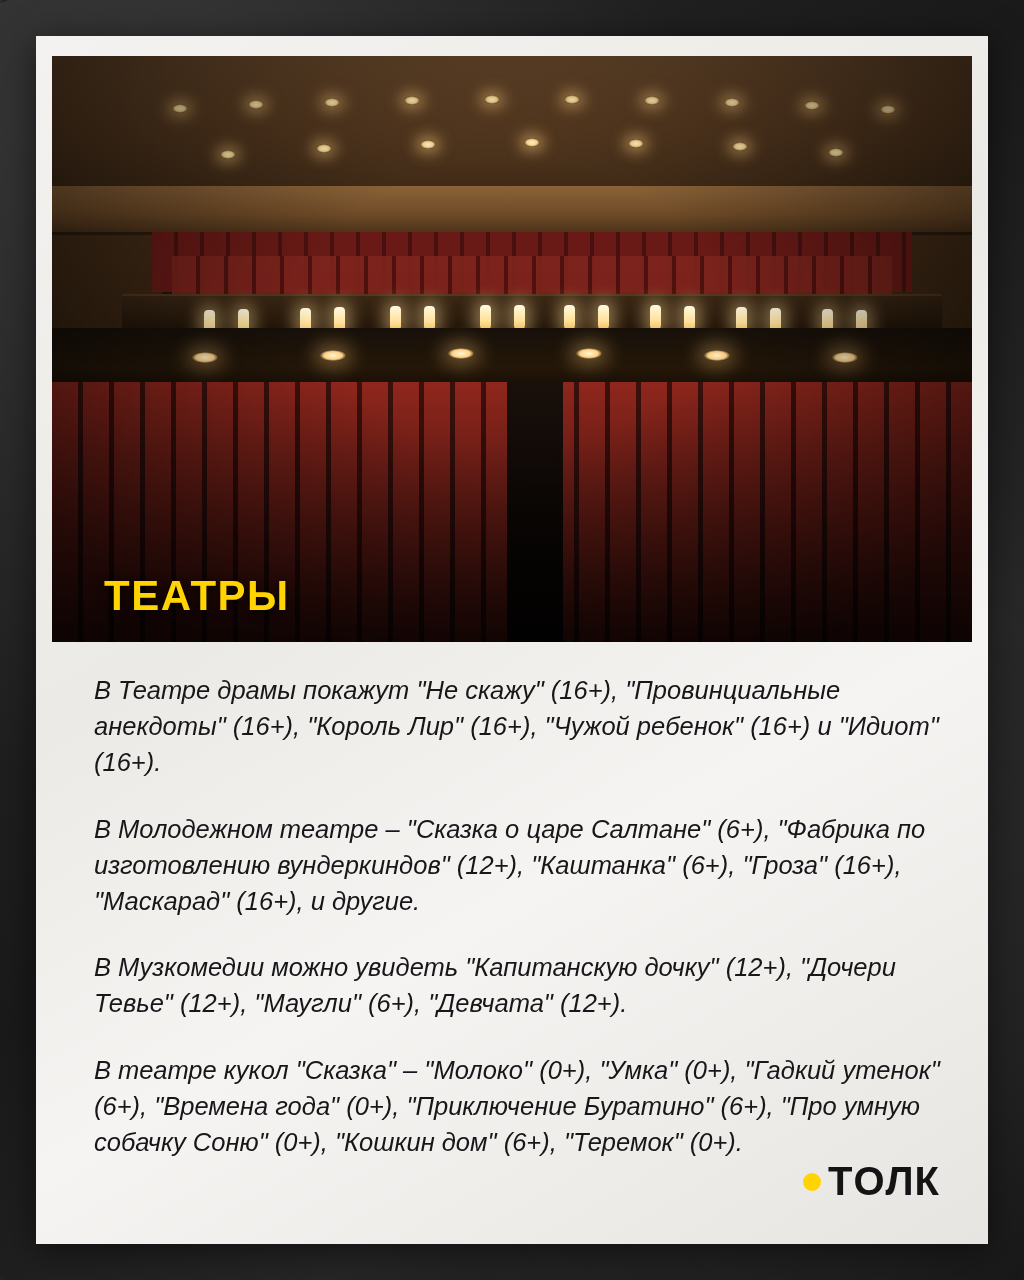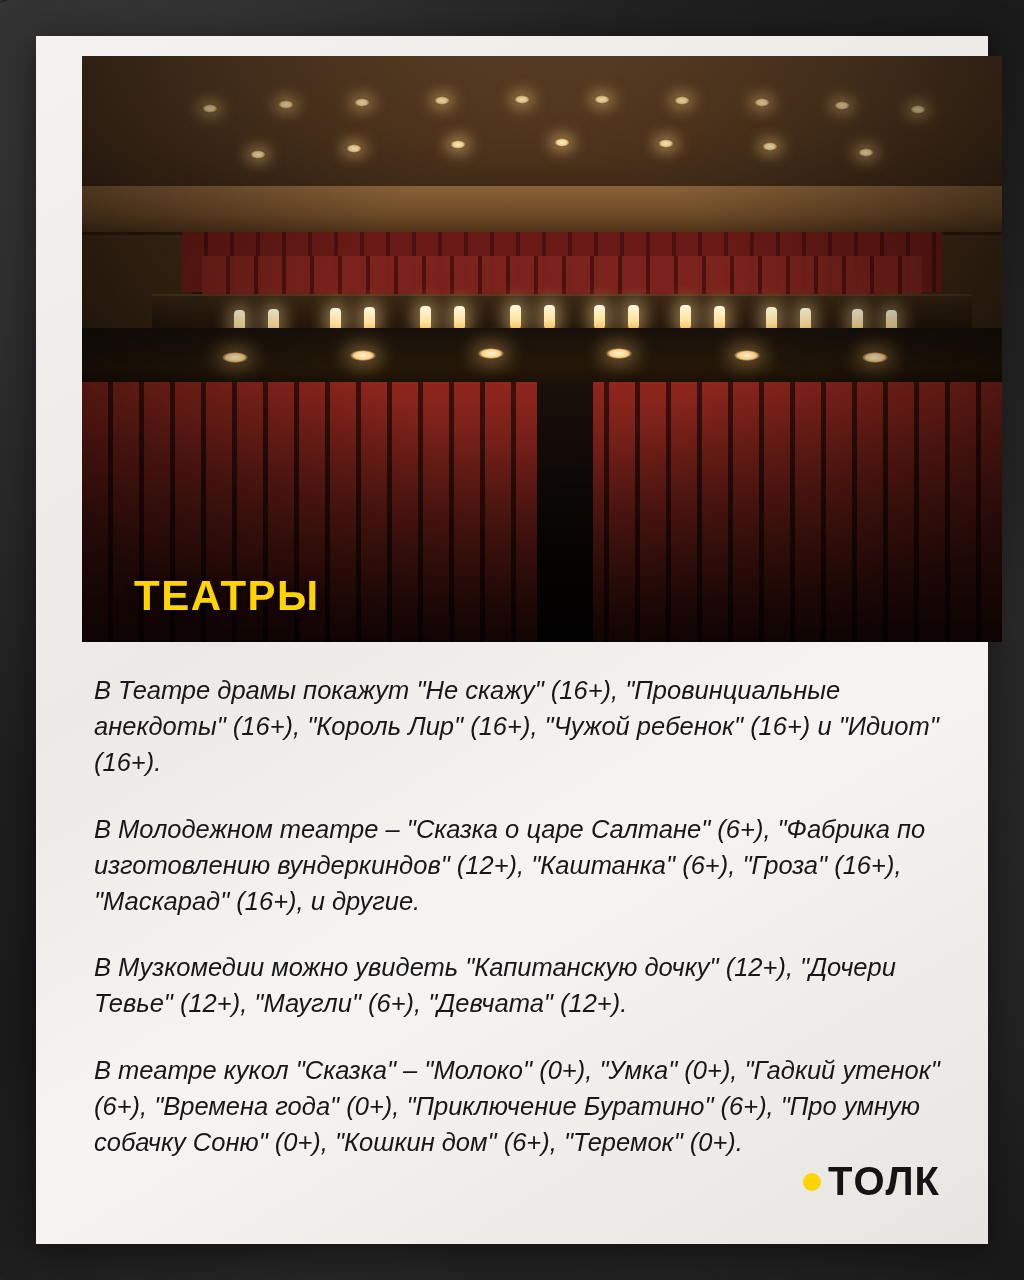--- a/index.html
+++ b/index.html
@@ -52,21 +52,20 @@
   }
 
   .photo {
     position: absolute;
     left: 16px;
     top: 20px;
     width: 920px;
     height: 586px;
     overflow: hidden;
     background: #120d09;
-    margin-left: 30px;
   }
 
   
   .hall {
     position: absolute;
     inset: 0;
     background:
       linear-gradient(to bottom, #2a1d12 0%, #3a2718 8%, #543823 20%, #2a1b10 34%, #140d07 55%, #0a0705 100%);
   }
   .ceiling {

